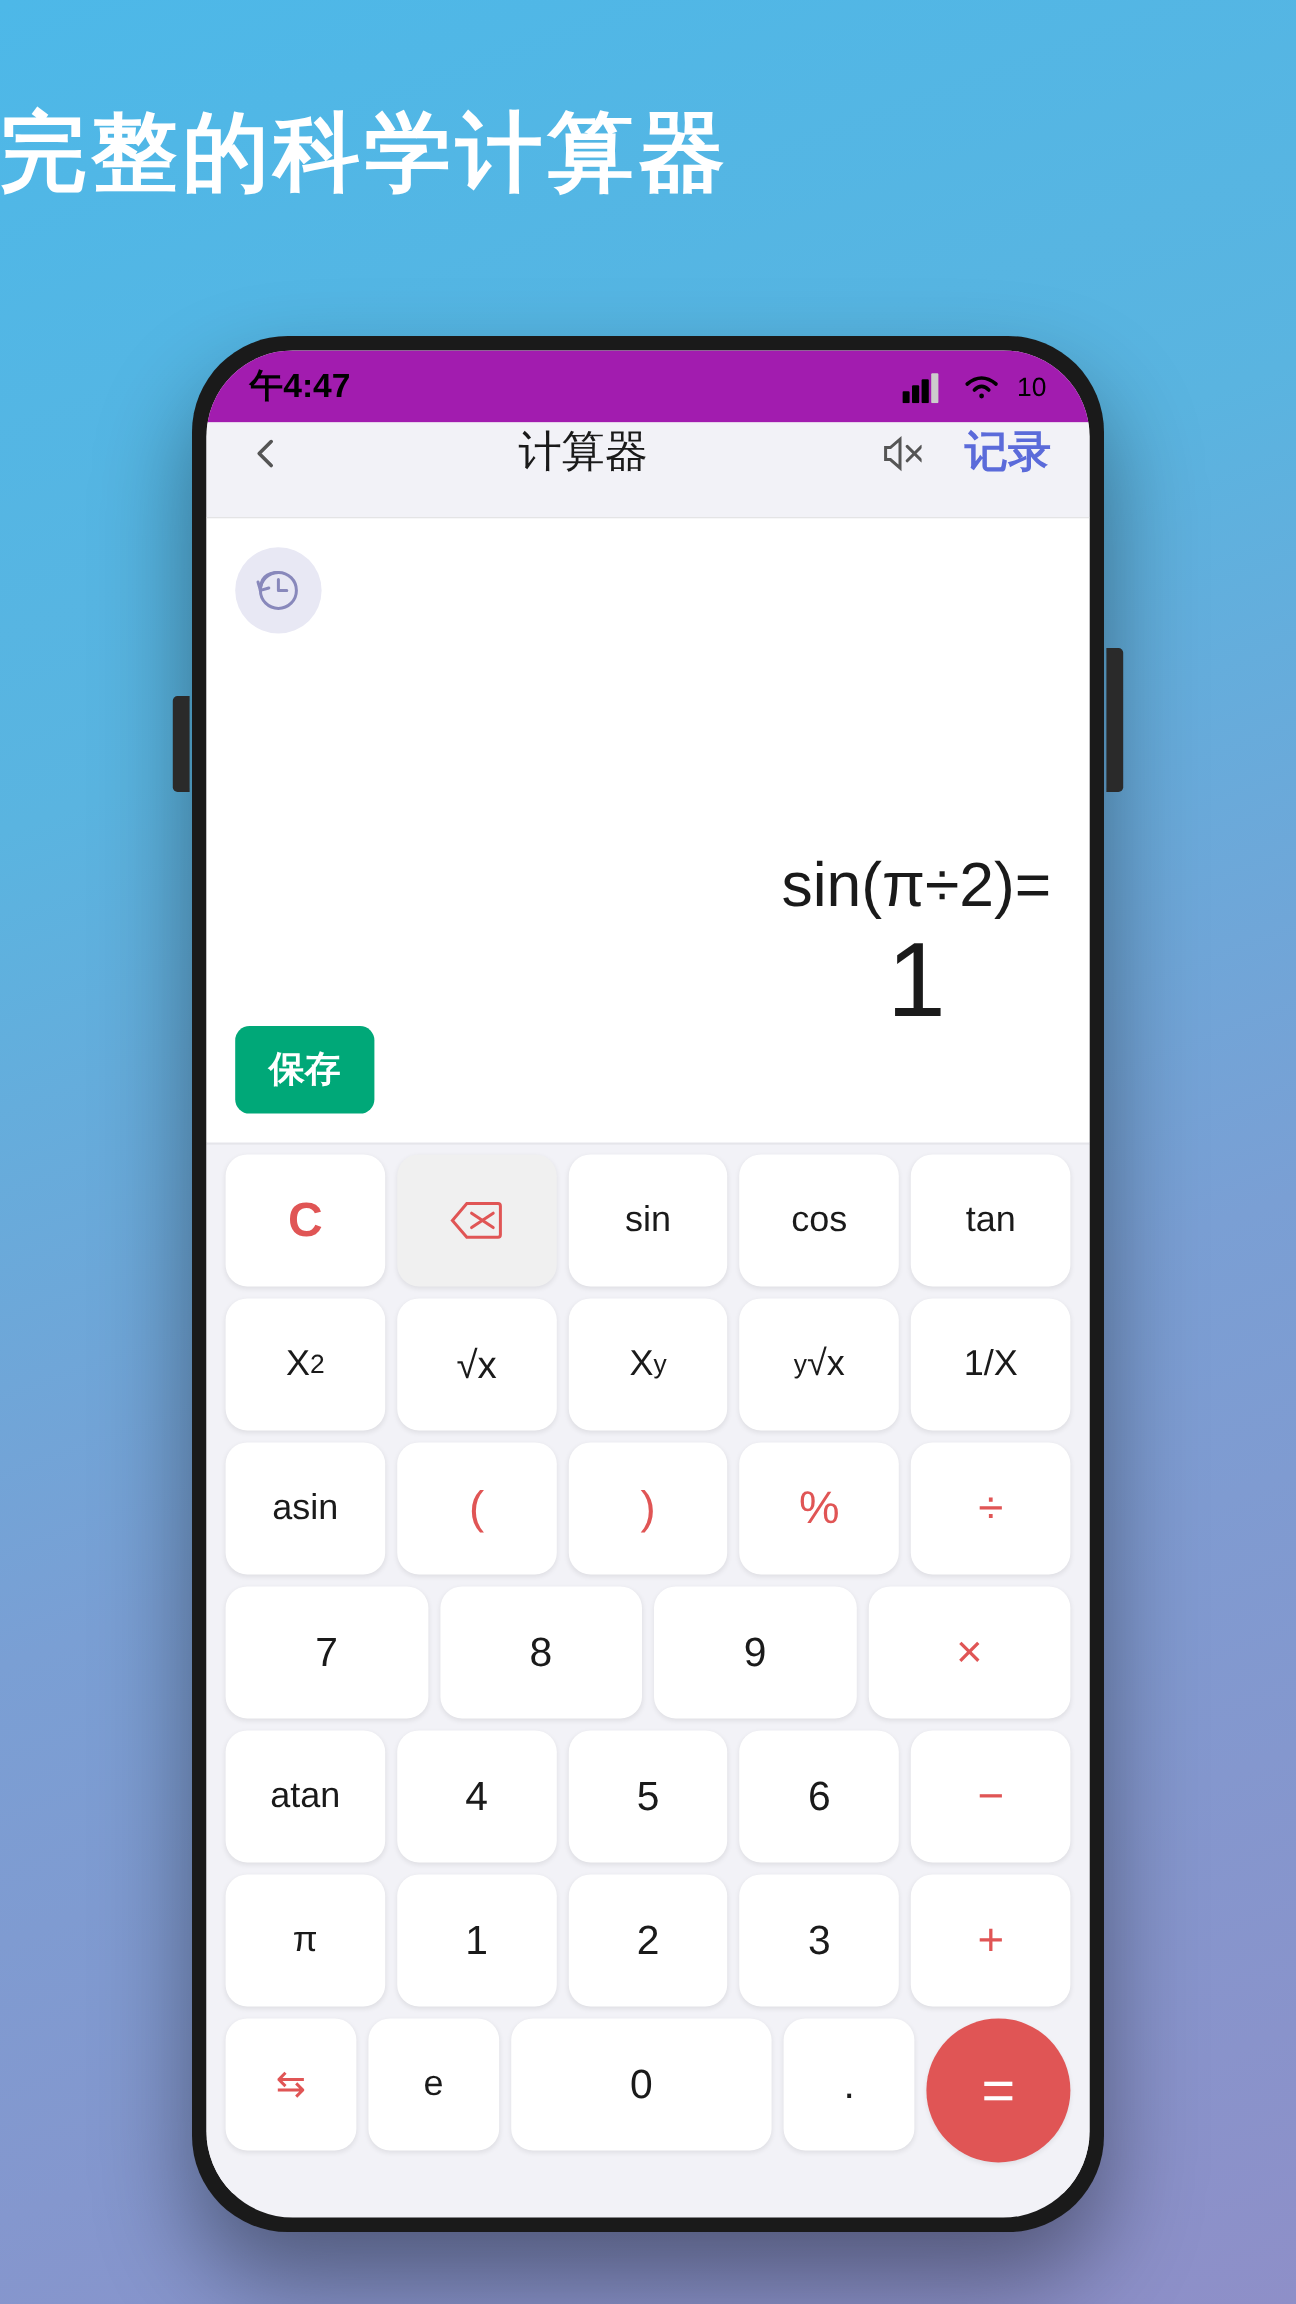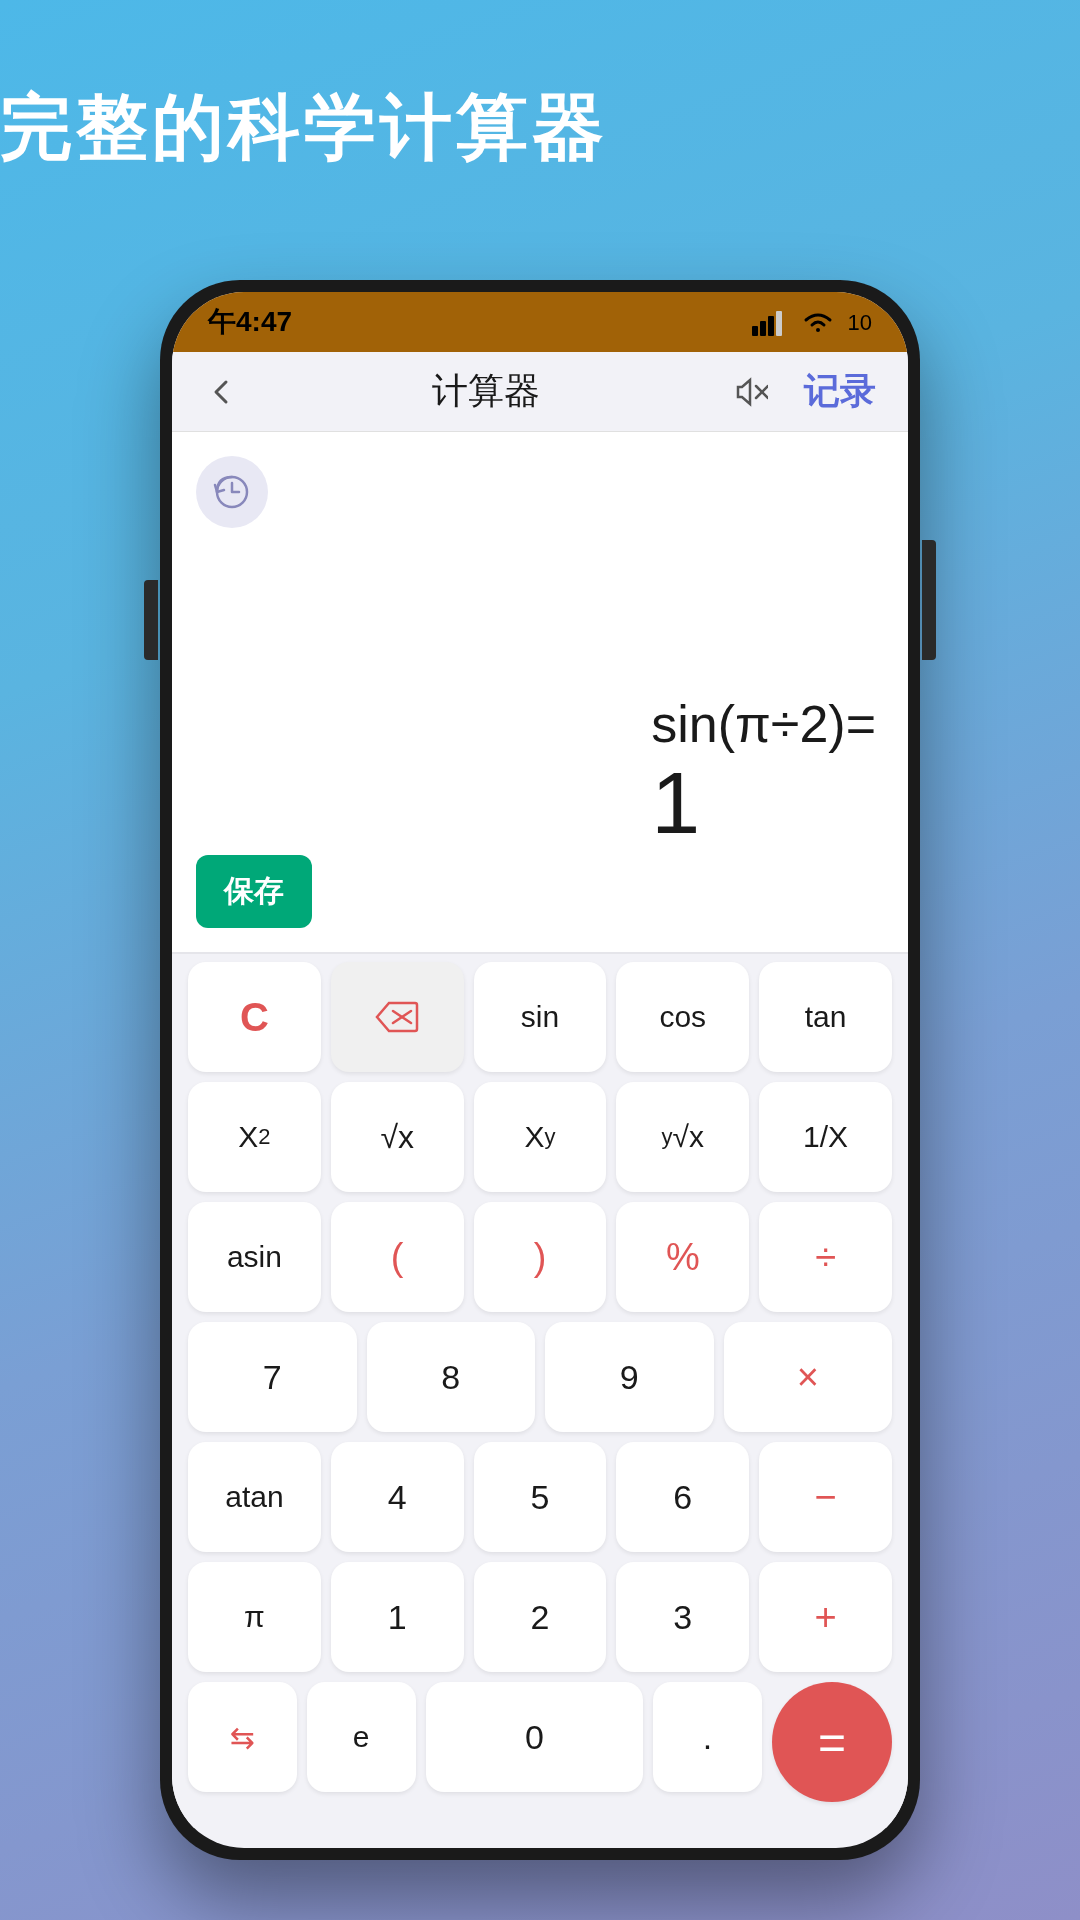--- a/index.html
+++ b/index.html
@@ -66,21 +66,21 @@
       right: -16px;
       top: 260px;
       width: 14px;
       height: 120px;
       background: #2a2a2a;
       border-radius: 0 4px 4px 0;
     }
 
     
     .status-bar {
-      background: #a16207;
+      background: #a21caf;
       height: 60px;
       display: flex;
       align-items: center;
       justify-content: space-between;
       padding: 0 36px;
     }
     .status-time {
       font-size: 28px;
       font-weight: 600;
       color: #000;
@@ -93,21 +93,20 @@
     .battery-text {
       font-size: 22px;
       color: #000;
     }
 
     
     .app-header {
       background: #f2f2f7;
       height: 80px;
       display: flex;
-      align-items: center;
       padding: 0 24px;
       gap: 20px;
       border-bottom: 1px solid #e0e0e0;
     }
     .back-btn {
       width: 52px;
       height: 52px;
       display: flex;
       align-items: center;
       justify-content: center;
@@ -154,22 +153,22 @@
       display: flex;
       align-items: center;
       justify-content: center;
       cursor: pointer;
       margin-top: 8px;
     }
 
     .display-area {
       position: absolute;
       right: 32px;
-      bottom: 100px;
-      text-align: left;
+      bottom: 86px;
+      text-align: center;
     }
     .expression-text {
       font-size: 52px;
       color: #1a1a1a;
       line-height: 1.2;
     }
     .result-text {
       font-size: 88px;
       font-weight: 300;
       color: #1a1a1a;

